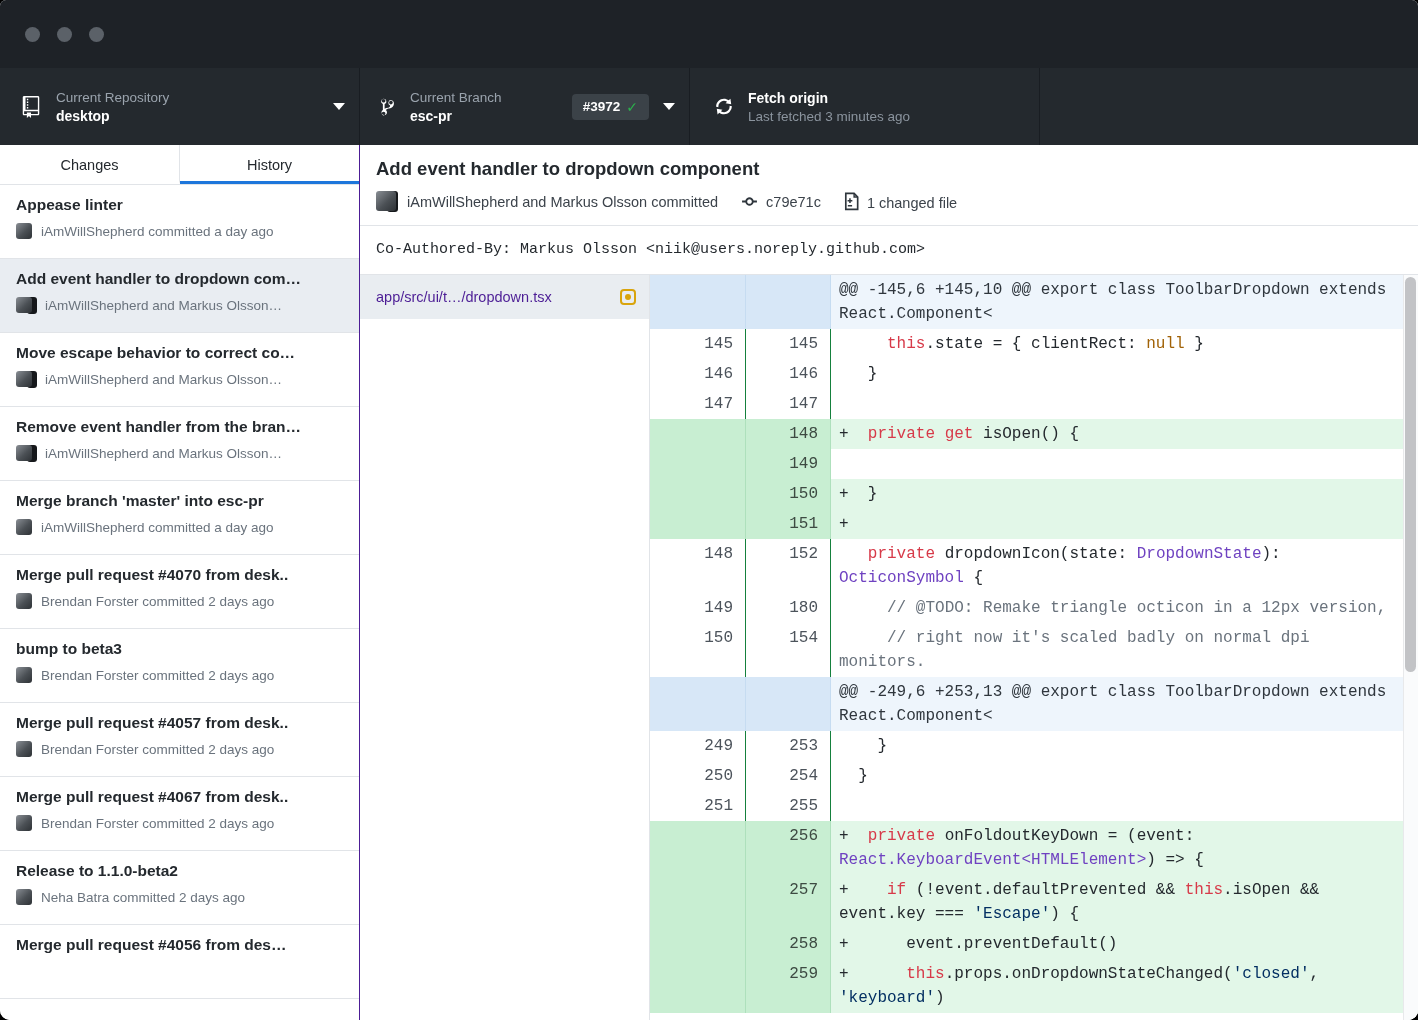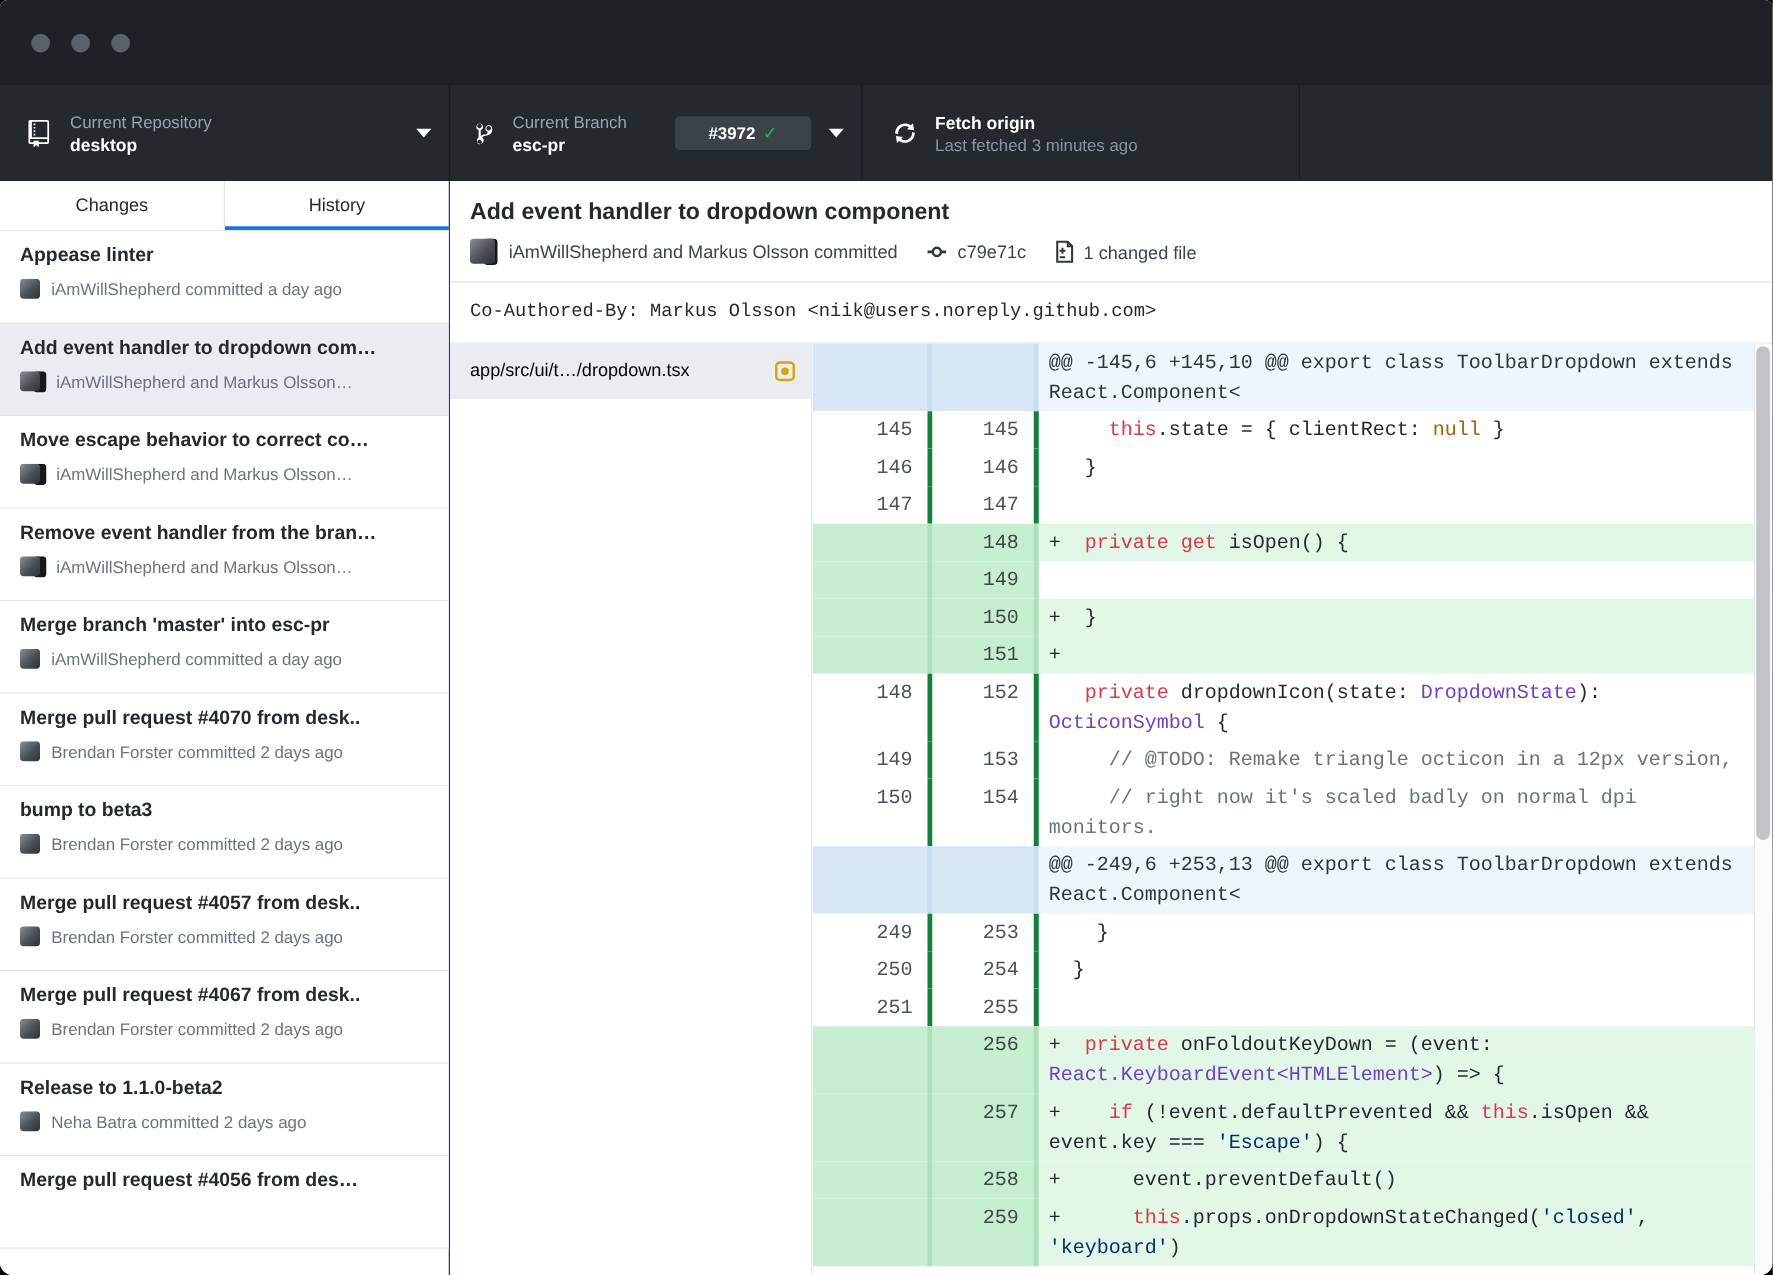--- a/index.html
+++ b/index.html
@@ -19,21 +19,21 @@
   .tb-repo { width:360px; padding:0 14px 0 22px; }
   .tb-branch { width:330px; padding:0 14px 0 20px; }
   .tb-fetch { width:350px; padding:0 14px 0 26px; }
   .tb-rest { flex:1; }
   .tb-icon { flex:none; margin-right:16px; color:#fff; }
   .tb-text { min-width:0; }
   .tb-label { font-size:13.5px; color:#9aa3ad; margin-bottom:3px; }
   .tb-value { font-size:14px; font-weight:bold; color:#fff; }
   .caret { width:0; height:0; border-left:6px solid transparent; border-right:6px solid transparent;
            border-top:7px solid #fff; margin-left:auto; }
-  .pr-badge { margin-left:auto; background:#3b4248; border-radius:4px; padding:5px 27px; font-size:13.5px;
+  .pr-badge { margin-left:auto; background:#3b4248; border-radius:4px; padding:5px 11px; font-size:13.5px;
               font-weight:bold; color:#fff; display:flex; align-items:center; gap:6px; }
   .pr-check { color:#2bb24c; font-weight:bold; font-size:14px; }
   .tb-branch .caret { margin-left:14px; }
   .fetch-sub { font-size:13.5px; color:#8b949e; margin-top:3px; font-weight:normal; }
 
   
   .content { flex:1; display:flex; min-height:0; }
 
   
   .sidebar { width:360px; flex:none; border-right:1px solid #4c1d95; display:flex; flex-direction:column; background:#fff; }
@@ -63,31 +63,31 @@
   .cs-meta .avatar { width:20px; height:20px; }
   .cs-meta .avatar.back { width:11px; height:21px; }
   .meta-group { display:flex; align-items:flex-end; gap:7px; margin-left:22px; color:#3c434b; }
   .octicon { color:#2f363d; }
   .coauthor-row { flex:none; padding:15px 16px 16px 16px; border-bottom:1px solid #e1e4e8;
                   font-family:"Liberation Mono","DejaVu Sans Mono",monospace; font-size:15px; color:#24292e; }
 
   .diff-area { flex:1; display:flex; min-height:0; }
   .file-panel { width:290px; flex:none; border-right:1px solid #e1e4e8; background:#fff; }
   .file-row { height:44px; background:#e9edf1; display:flex; align-items:center; padding:0 13px 0 16px;
-              font-size:14.5px; color:#000000; }
+              font-size:14.5px; color:#4c1d95; }
   .file-name { flex:1; white-space:nowrap; overflow:hidden; }
   .status-modified { width:16px; height:16px; border:2px solid #d9a40c; border-radius:4px; flex:none;
                      display:flex; align-items:center; justify-content:center; }
   .status-modified i { width:6px; height:6px; border-radius:50%; background:#d9a40c; display:block; }
 
   
   .diff { flex:1; position:relative; overflow:hidden; background:#fff;
           font-family:"Liberation Mono","DejaVu Sans Mono",monospace; font-size:16px; line-height:24px; }
   .diff-row { display:flex; align-items:stretch; }
-  .gut { flex:none; text-align:right; padding:3px 12px 3px 0; color:#4c535b; border-right:4px solid #15803d;
+  .gut { flex:none; text-align:right; padding:3px 12px 3px 0; color:#4c535b; border-right:1px solid #15803d;
          background:#fff; }
   .gno { width:96px; }
   .gnn { width:85px; }
   .code { flex:1; padding:3px 18px 3px 8px; white-space:pre-wrap; overflow-wrap:break-word; color:#24292e;
           min-height:30px; }
   .row-hunk .gut { background:#d7e7f7; border-right-color:#c6dcf1; }
   .row-hunk .code { background:#eef5fc; color:#2f363d; }
   .row-add .gut { background:#c8eed2; border-right-color:#aee0bc; color:#3d4a42; }
   .row-add .code { background:#e2f7e8; }
   .tok-k { color:#d73a49; }
@@ -347,21 +347,21 @@
                 <div class="gut gnn">151</div>
                 <div class="code"><span>+</span></div>
               </div>
               <div class="diff-row row-ctx">
                 <div class="gut gno">148</div>
                 <div class="gut gnn">152</div>
                 <div class="code"><span>   </span><span class="tok-k">private</span><span> dropdownIcon(state: </span><span class="tok-t">DropdownState</span><span>): </span><span class="tok-t">OcticonSymbol</span><span> {</span></div>
               </div>
               <div class="diff-row row-ctx">
                 <div class="gut gno">149</div>
-                <div class="gut gnn">153</div>
+                <div class="gut gnn">180</div>
                 <div class="code"><span>     </span><span class="tok-c">// @TODO: Remake triangle octicon in a 12px version,</span></div>
               </div>
               <div class="diff-row row-ctx">
                 <div class="gut gno">150</div>
                 <div class="gut gnn">154</div>
                 <div class="code"><span>     </span><span class="tok-c">// right now it's scaled badly on normal dpi monitors.</span></div>
               </div>
               <div class="diff-row row-hunk">
                 <div class="gut gno"></div>
                 <div class="gut gnn"></div>

